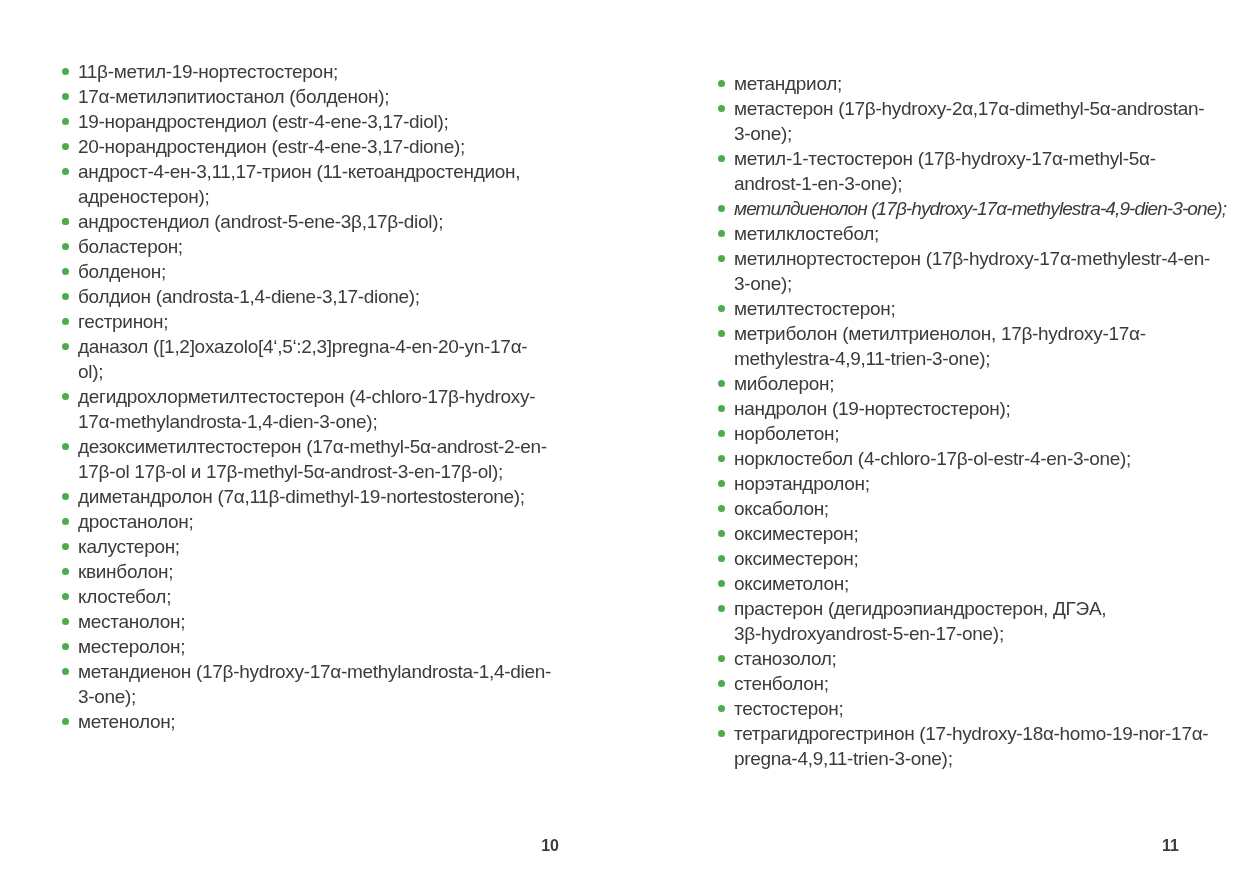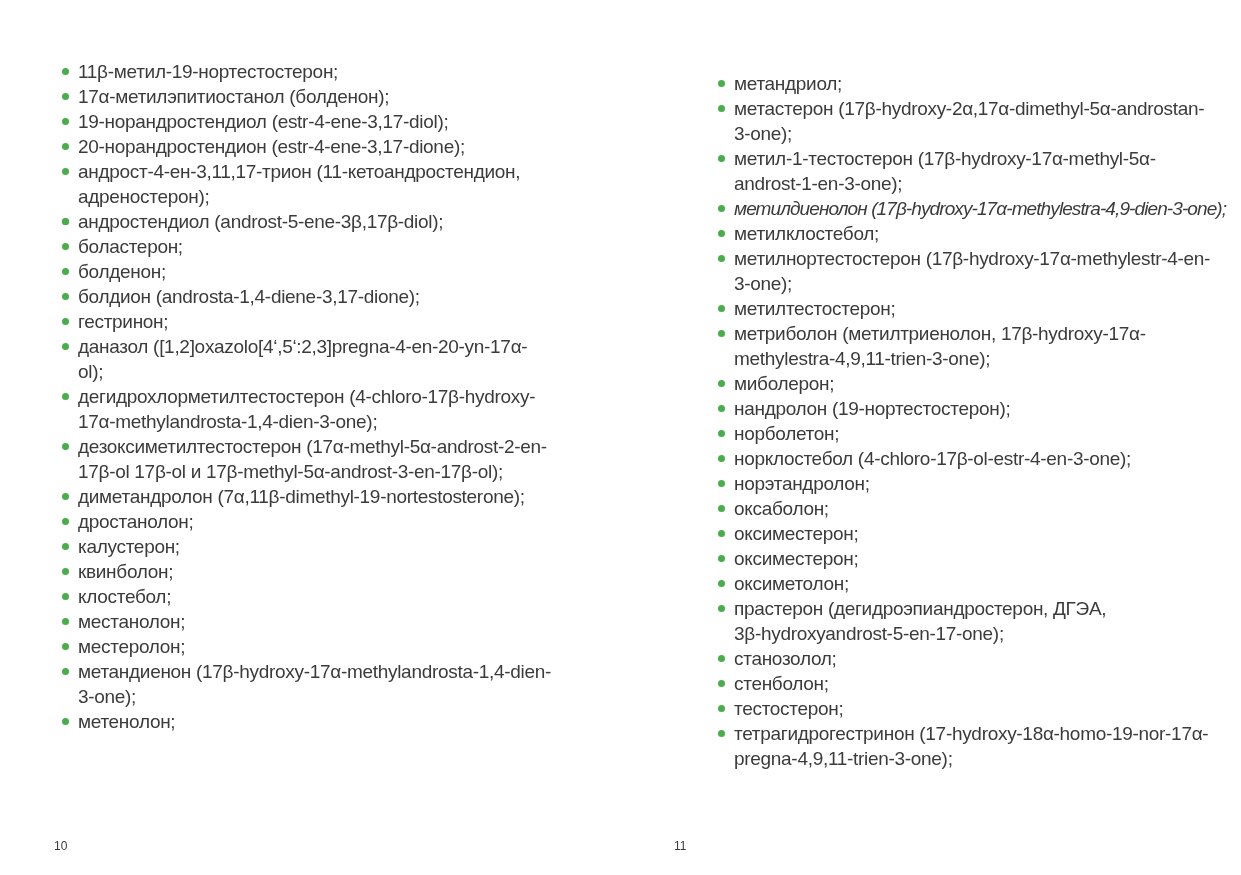--- a/index.html
+++ b/index.html
@@ -45,24 +45,25 @@
   }
   .item-text {
     white-space: pre;       
     letter-spacing: -0.3px;
     color: #3b3b3b;
   }
   .pagenum {
     position: absolute;
     top: 838px;
     width: 505px;
-    text-align: left;
-    font-size: 12px;
+    text-align: right;
+    font-size: 16px;
     line-height: 16px;
     color: #3b3b3b;
+    font-weight: bold;
   }
   .pagenum-left  { left: 54px; }
   .pagenum-right { left: 674px; }
 </style>
 </head>
 <body>
 
 <div class="sheet">
 
   <section class="col col-left">

